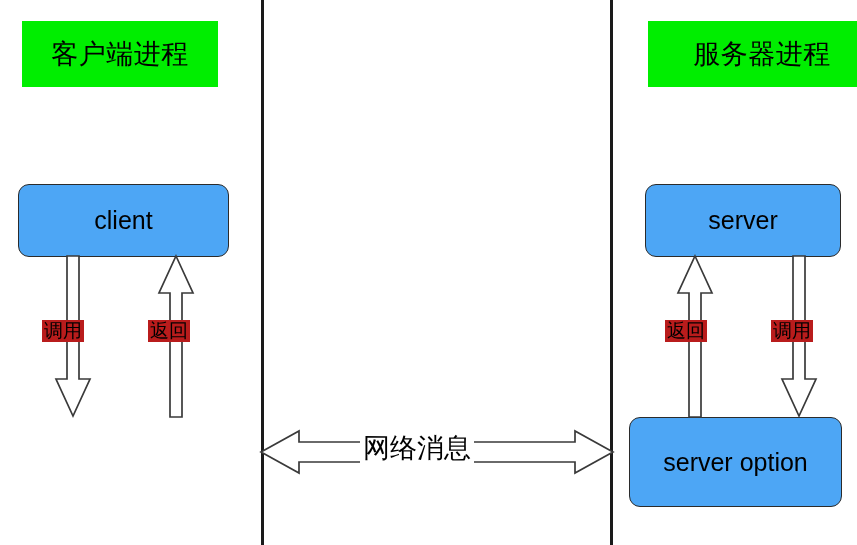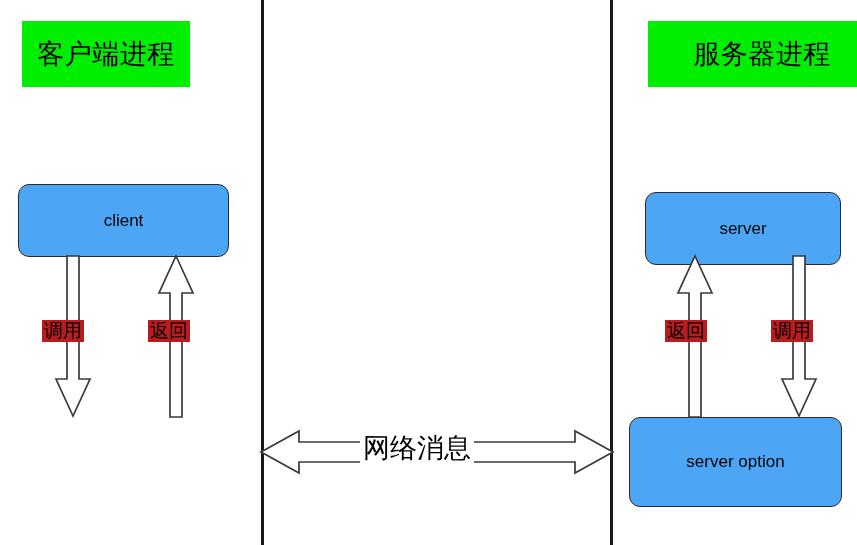--- a/index.html
+++ b/index.html
@@ -32,39 +32,39 @@
     position: absolute;
     background: #00ee00;
     color: #000000;
     font-size: 27px;
     line-height: 1;
     display: flex;
     align-items: center;
     justify-content: center;
     letter-spacing: 0.5px;
   }
-  #client-process-label { left: 22px;  top: 21px; width: 168px; height: 66px; }
+  #client-process-label { left: 22px;  top: 21px; width: 196px; height: 66px; }
   #server-process-label { left: 648px; top: 21px; width: 228px; height: 66px; }
 
   .node-box {
     position: absolute;
     background: #4da6f5;
     border: 1.6px solid #2b2b2b;
     border-radius: 11px;
     color: #000000;
-    font-size: 17px;
+    font-size: 25px;
     display: flex;
     align-items: center;
     justify-content: center;
     box-sizing: border-box;
     white-space: nowrap;
   }
   #client-node        { left: 18px;  top: 184px; width: 211px; height: 73px; }
   #client-option-node { left: 16px;  top: 417px; width: 215px; height: 73px; }
-  #server-node        { left: 645px; top: 184px; width: 196px; height: 73px; margin-top: 8px; }
+  #server-node        { left: 645px; top: 184px; width: 196px; height: 73px; }
   #server-option-node { left: 629px; top: 417px; width: 213px; height: 90px; }
 
   .arrow-svg {
     position: absolute;
     overflow: visible;
   }
   .arrow-shape {
     fill: #ffffff;
     stroke: #3a3a3a;
     stroke-width: 1.7;

